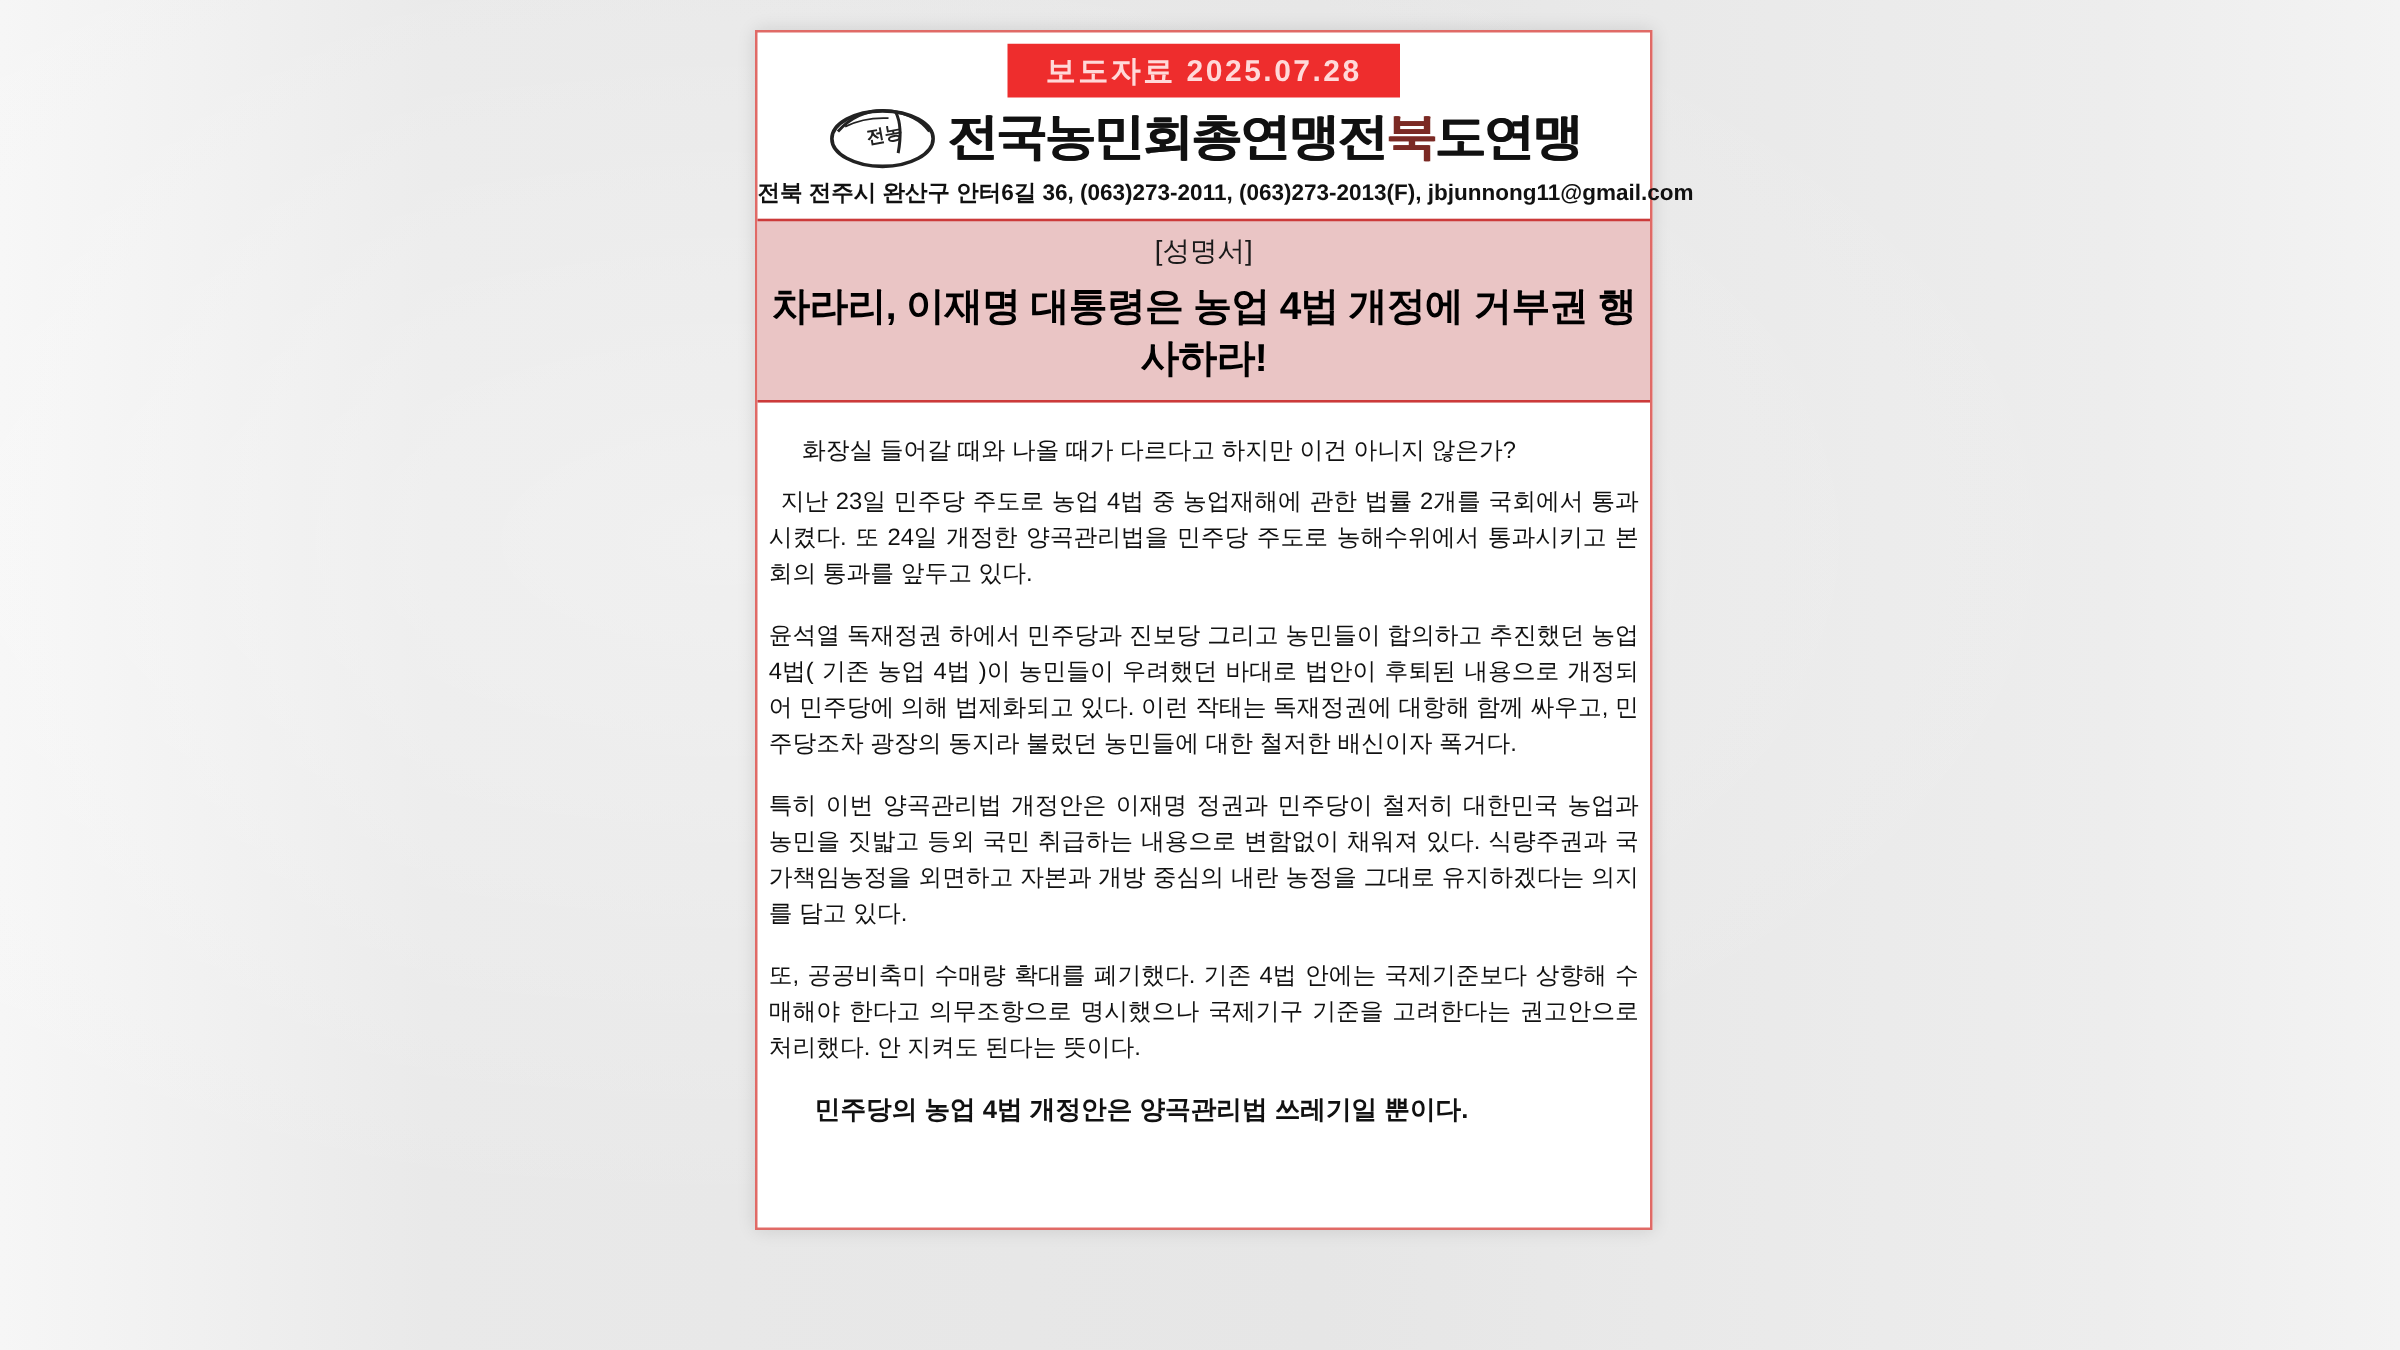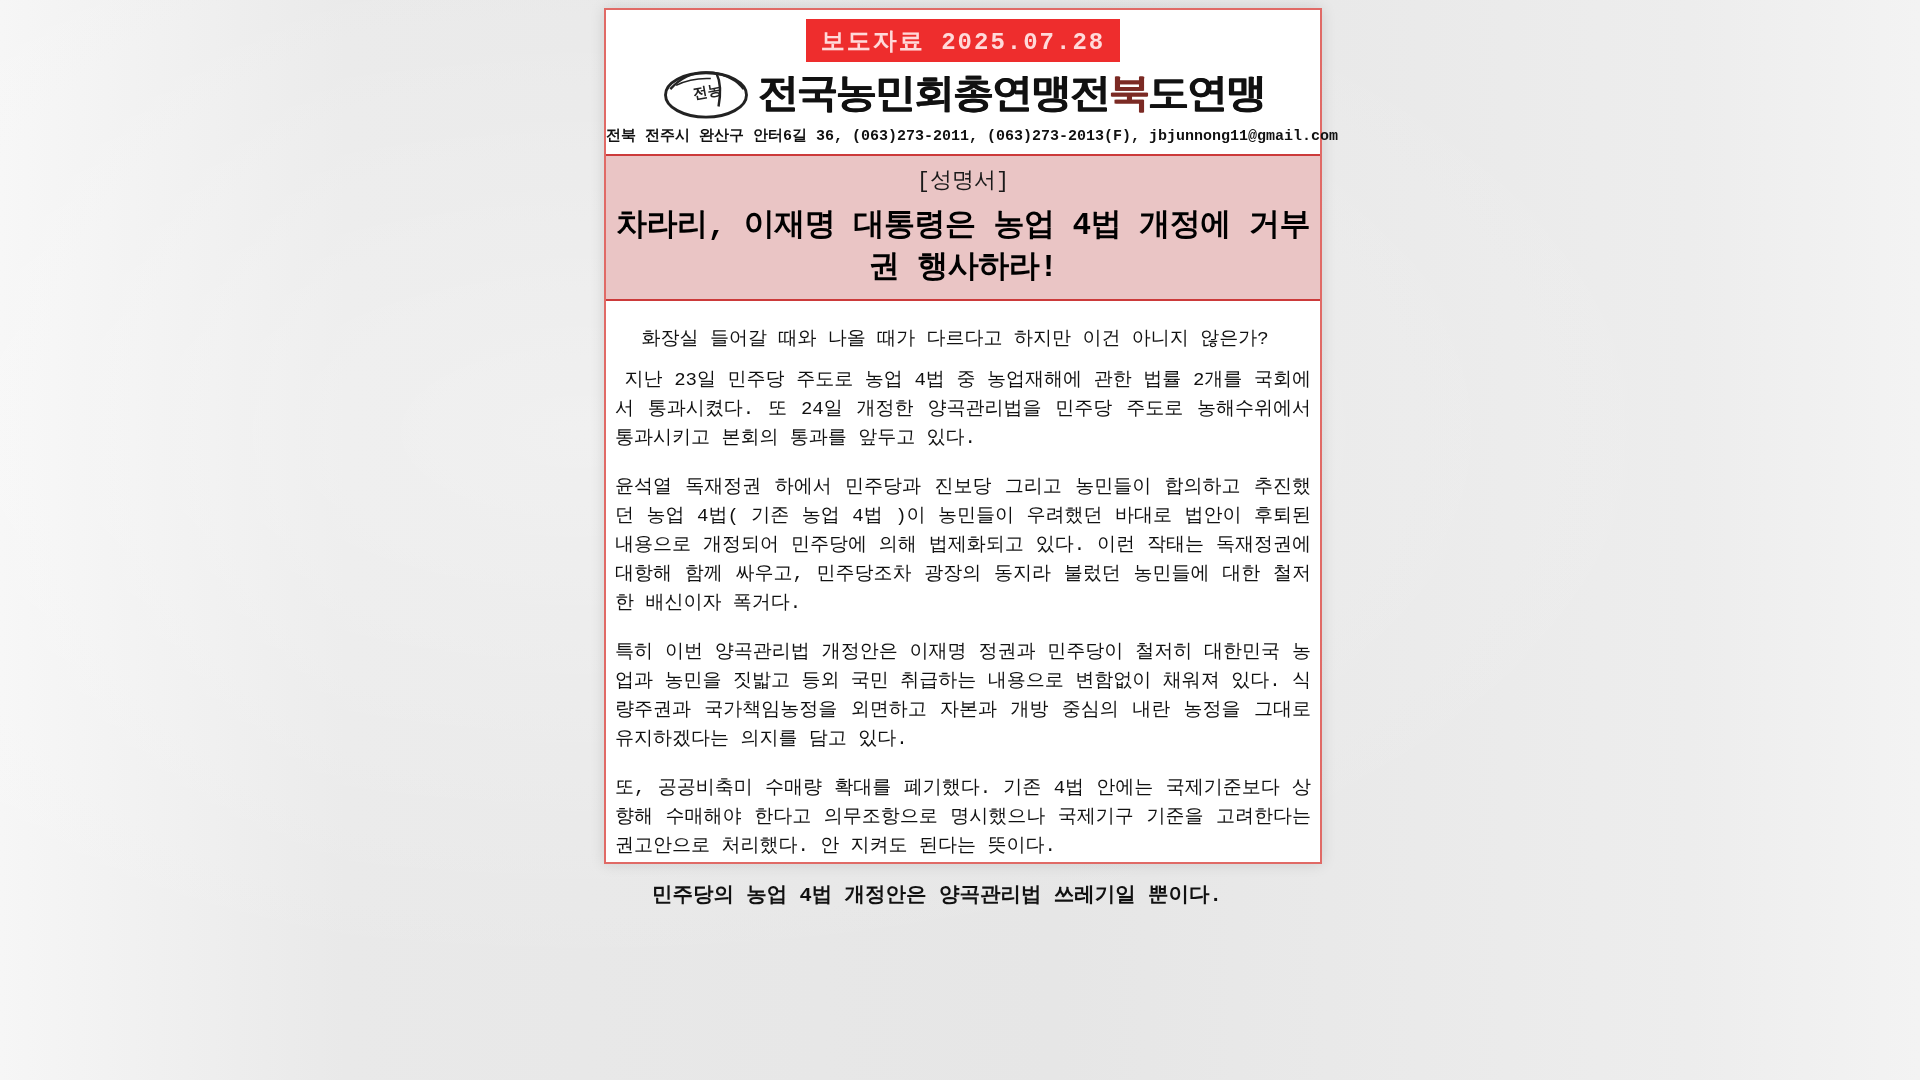--- a/index.html
+++ b/index.html
@@ -17,27 +17,26 @@
     height: 1080px;
     background:
       radial-gradient(ellipse at 30% 40%, rgba(255,255,255,0.35), rgba(0,0,0,0) 60%),
       linear-gradient(90deg, #f6f6f6 0%, #e9e9e9 18%, #e6e6e6 55%, #ededed 88%, #f3f3f3 100%);
   }
 
   
   .page {
     position: absolute;
     left: 604px;
-    top: 8px;
+    top: 24px;
     width: 718px;
-    height: 856px;
+    height: 960px;
     background: #ffffff;
     border: 2px solid #e06a66;
     box-shadow: 0 0 14px rgba(0,0,0,0.12);
-    font-family: Liberation Mono, monospace;
   }
 
   
   .banner {
     width: 314px;
     height: 43px;
     margin: 9px auto 0 auto;
     background: #ee2d2d;
     display: flex;
     align-items: center;
@@ -67,21 +66,21 @@
     letter-spacing: -2px;
     text-shadow: 1px 0 0 #111;
     transform: scaleY(0.96);
     white-space: nowrap;
   }
   .org-name .accent { color: #7b2a24; text-shadow: 1px 0 0 #7b2a24; }
 
   
   .contact {
     text-align: center;
-    font-size: 15px;
+    font-size: 18px;
     font-weight: bold;
     color: #111;
     padding: 7px 0 9px 0;
     white-space: nowrap;
   }
 
   
   .statement-box {
     border-top: 2px solid #cc3a3a;
     border-bottom: 2px solid #cc3a3a;

